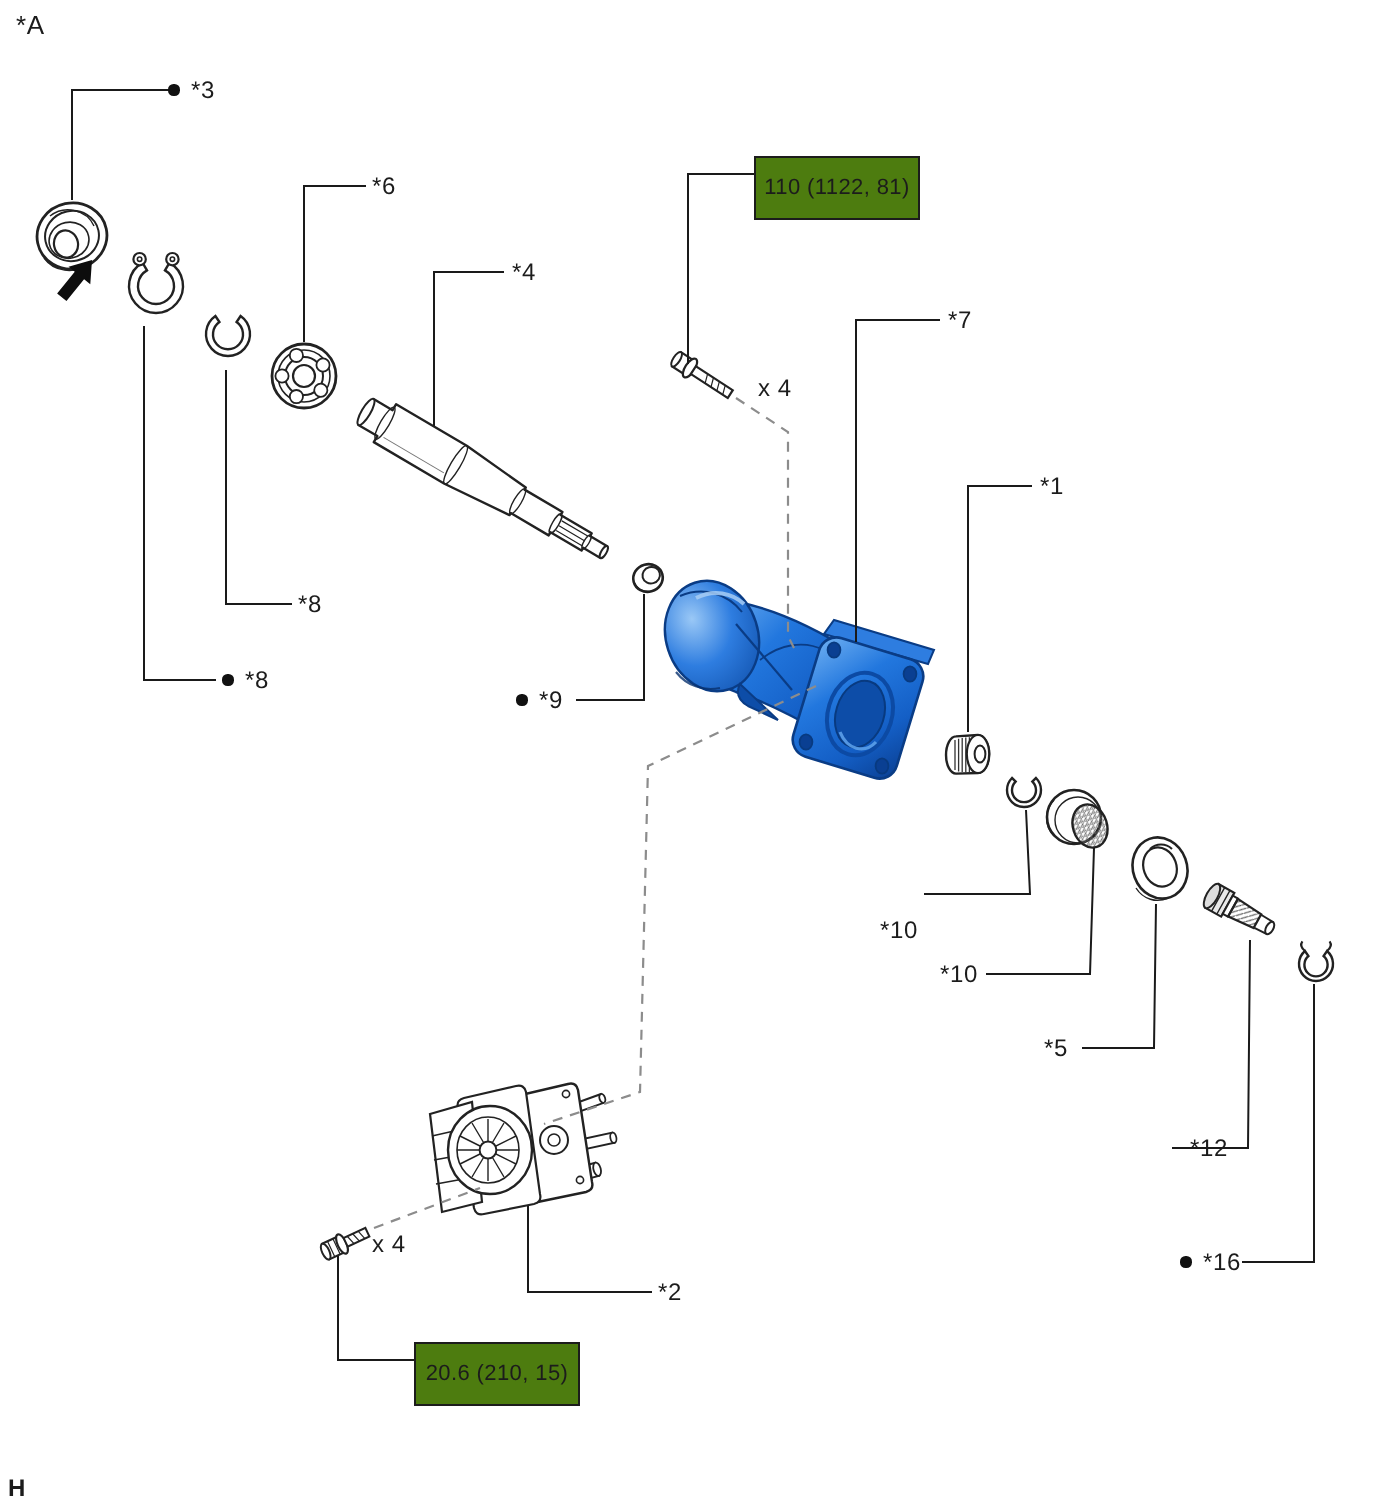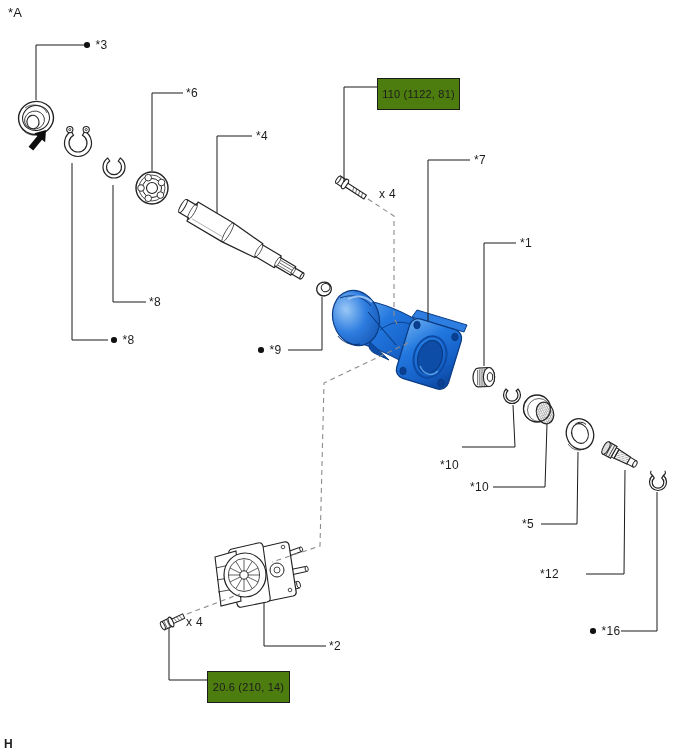--- a/index.html
+++ b/index.html
@@ -290,38 +290,38 @@
 </div>
 
 <div class="lbl" style="left:470px;top:480px">
   <span>*10</span>
 </div>
 
 <div class="lbl" style="left:522px;top:517px">
   <span>*5</span>
 </div>
 
-<div class="lbl" style="left:540px;top:567px">
+<div class="lbl" style="left:595px;top:567px">
   <span>*12</span>
 </div>
 
 <div class="lbl" style="left:590px;top:624px">
   <span class="dot"></span>
   <span>*16</span>
 </div>
 
 <div class="lbl" style="left:329px;top:639px">
   <span>*2</span>
 </div>
 
 <div class="lbl" style="left:186px;top:615px">
   <span>x 4</span>
 </div>
 
 <div class="tq" style="left:207px;top:671px">
-  <span>20.6 (210, 14)</span>
+  <span>20.6 (210, 15)</span>
 </div>
 
 <div class="footer-letter" style="left:4px;top:737px">
   <span>H</span>
 </div>
 
 </div>
 
 </body></html>

